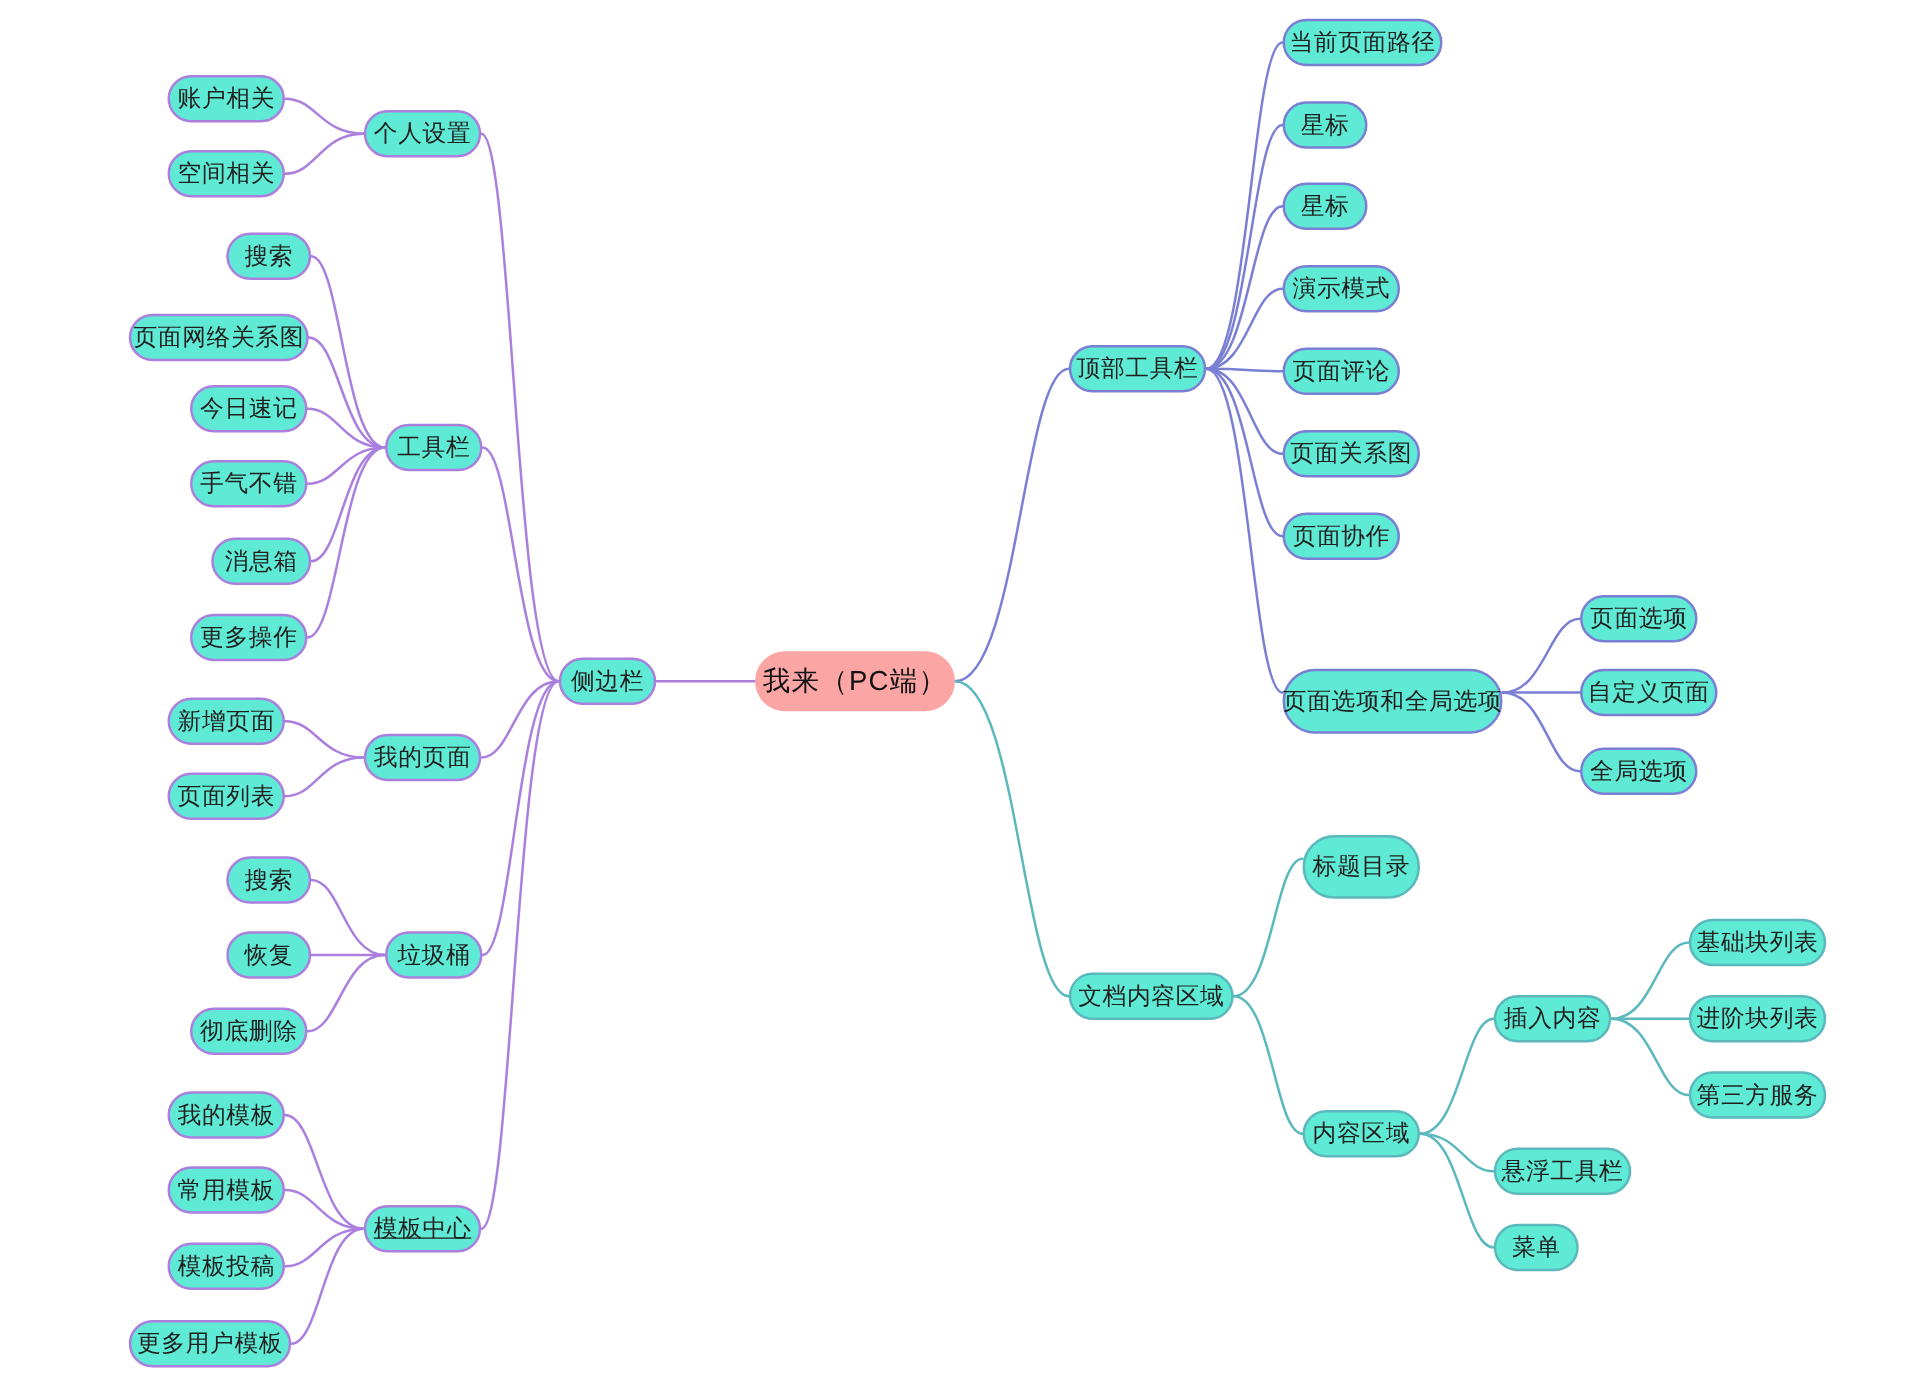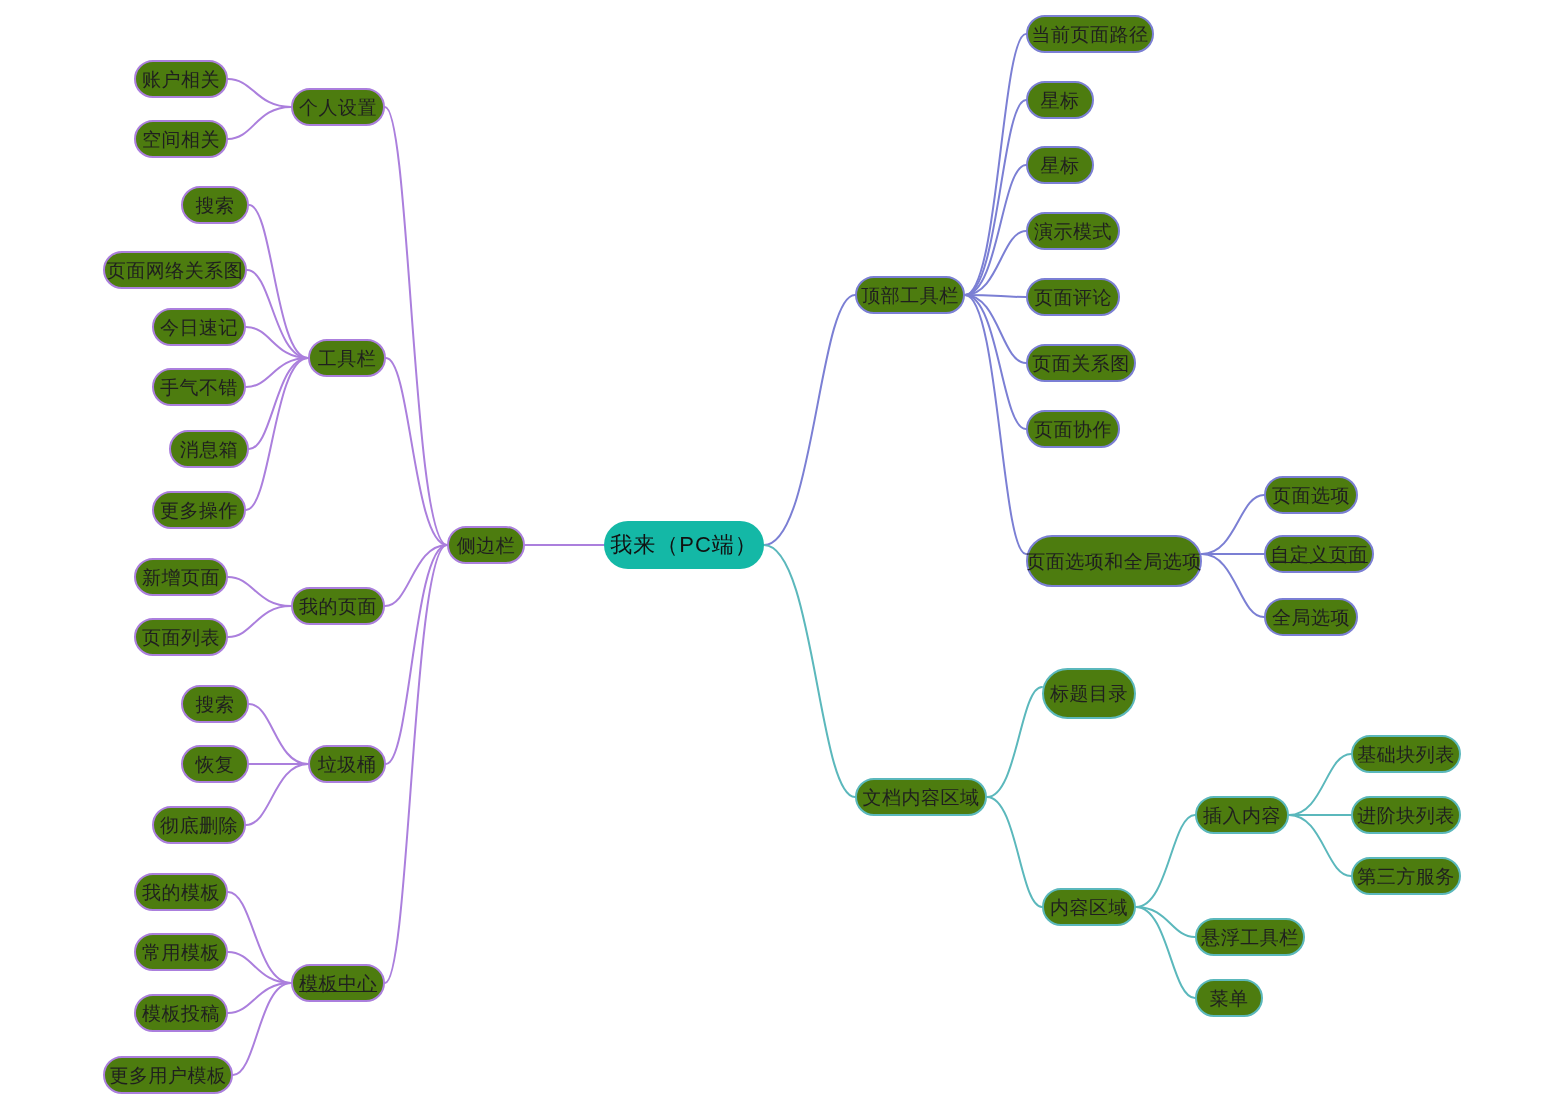--- a/index.html
+++ b/index.html
@@ -22,32 +22,32 @@
     width: 1542px;
     height: 1115px;
     pointer-events: none;
   }
   .node {
     position: absolute;
     box-sizing: border-box;
     display: flex;
     align-items: center;
     justify-content: center;
-    background: #4d7c0f;
+    background: #5eead4;
     border-style: solid;
     border-width: 2.5px;
     border-radius: 999px;
     white-space: nowrap;
     color: #1f1f1f;
     font-size: 19px;
     line-height: 1;
     letter-spacing: 0.5px;
   }
   .node.root {
-    background: #14b8a6;
+    background: #fca5a5;
     border: none;
     border-radius: 999px;
     font-size: 22px;
     color: #111111;
     letter-spacing: 1px;
   }
   .node-label {
     display: block;
     padding: 0 2px;
   }
@@ -198,21 +198,21 @@
       </div>
       <div class="node" style="left: 1026px; top: 410px; width: 94px; height: 38px; border-color: rgb(123, 127, 212);">
         <span class="node-label">页面协作</span>
       </div>
       <div class="node" style="left: 1026px; top: 535px; width: 176px; height: 52px; border-color: rgb(123, 127, 212);">
         <span class="node-label">页面选项和全局选项</span>
       </div>
       <div class="node" style="left: 1264px; top: 476px; width: 94px; height: 38px; border-color: rgb(123, 127, 212);">
         <span class="node-label">页面选项</span>
       </div>
-      <div class="node" style="left: 1264px; top: 535px; width: 110px; height: 38px; border-color: rgb(123, 127, 212); text-decoration: underline;">
+      <div class="node" style="left: 1264px; top: 535px; width: 110px; height: 38px; border-color: rgb(123, 127, 212);">
         <span class="node-label">自定义页面</span>
       </div>
       <div class="node" style="left: 1264px; top: 598px; width: 94px; height: 38px; border-color: rgb(123, 127, 212);">
         <span class="node-label">全局选项</span>
       </div>
       <div class="node" style="left: 855px; top: 778px; width: 132px; height: 38px; border-color: rgb(91, 184, 188);">
         <span class="node-label">文档内容区域</span>
       </div>
       <div class="node" style="left: 1042px; top: 668px; width: 94px; height: 51px; border-color: rgb(91, 184, 188);">
         <span class="node-label">标题目录</span>

